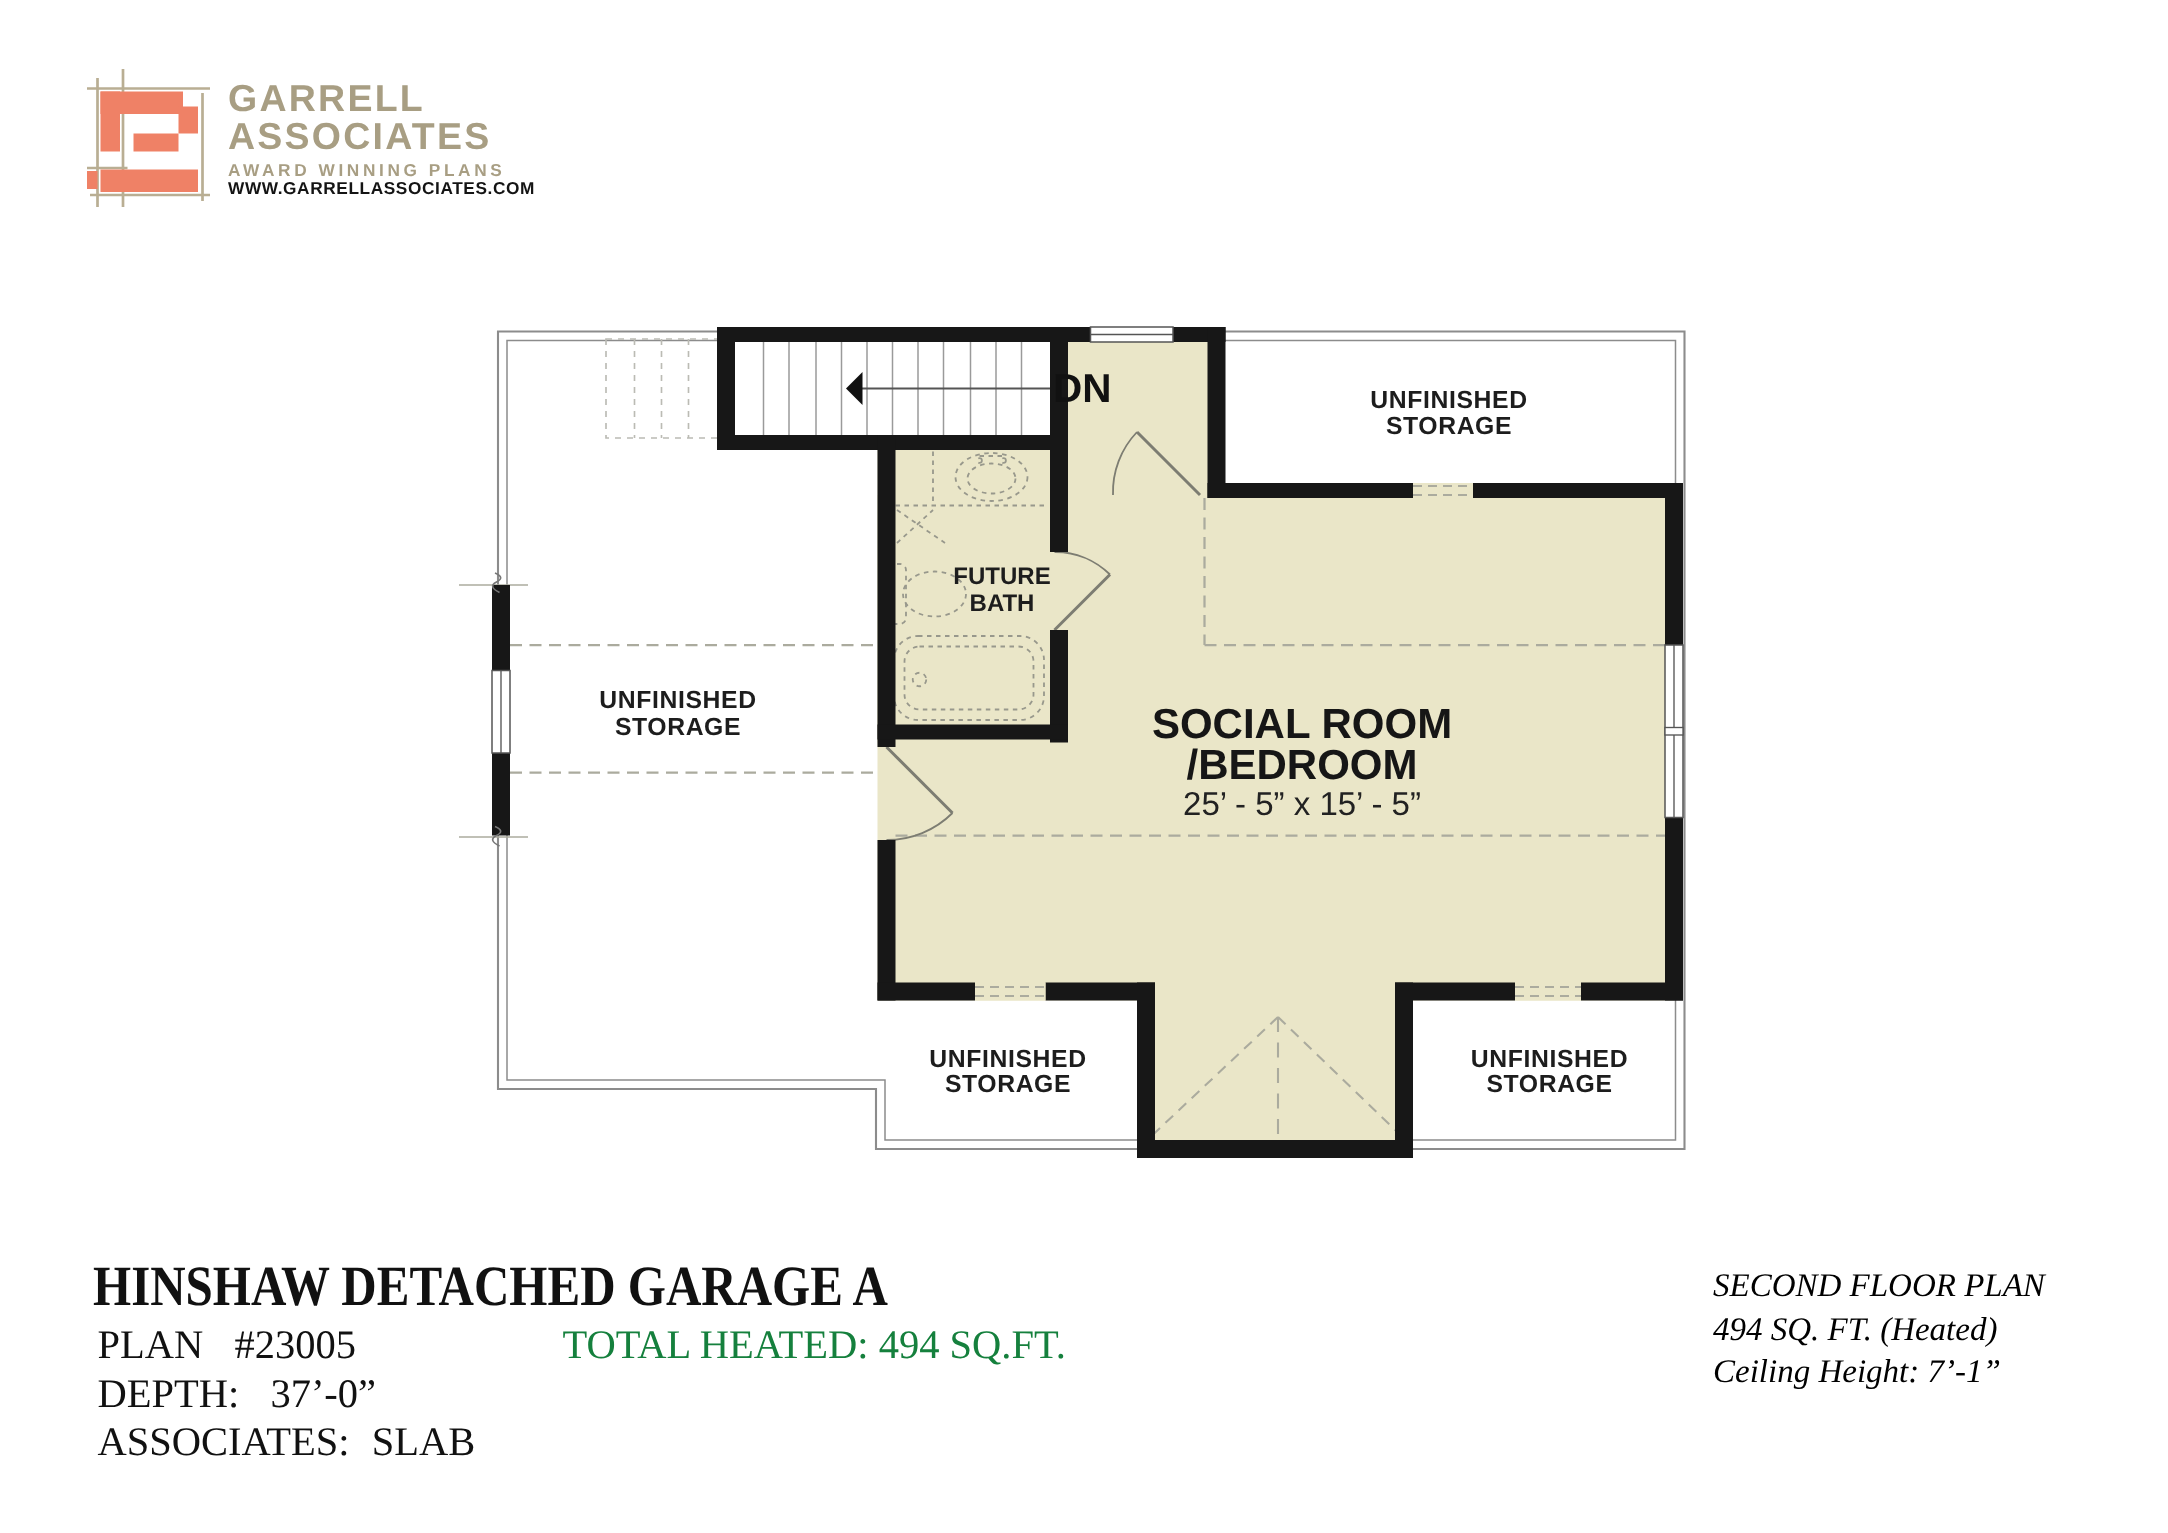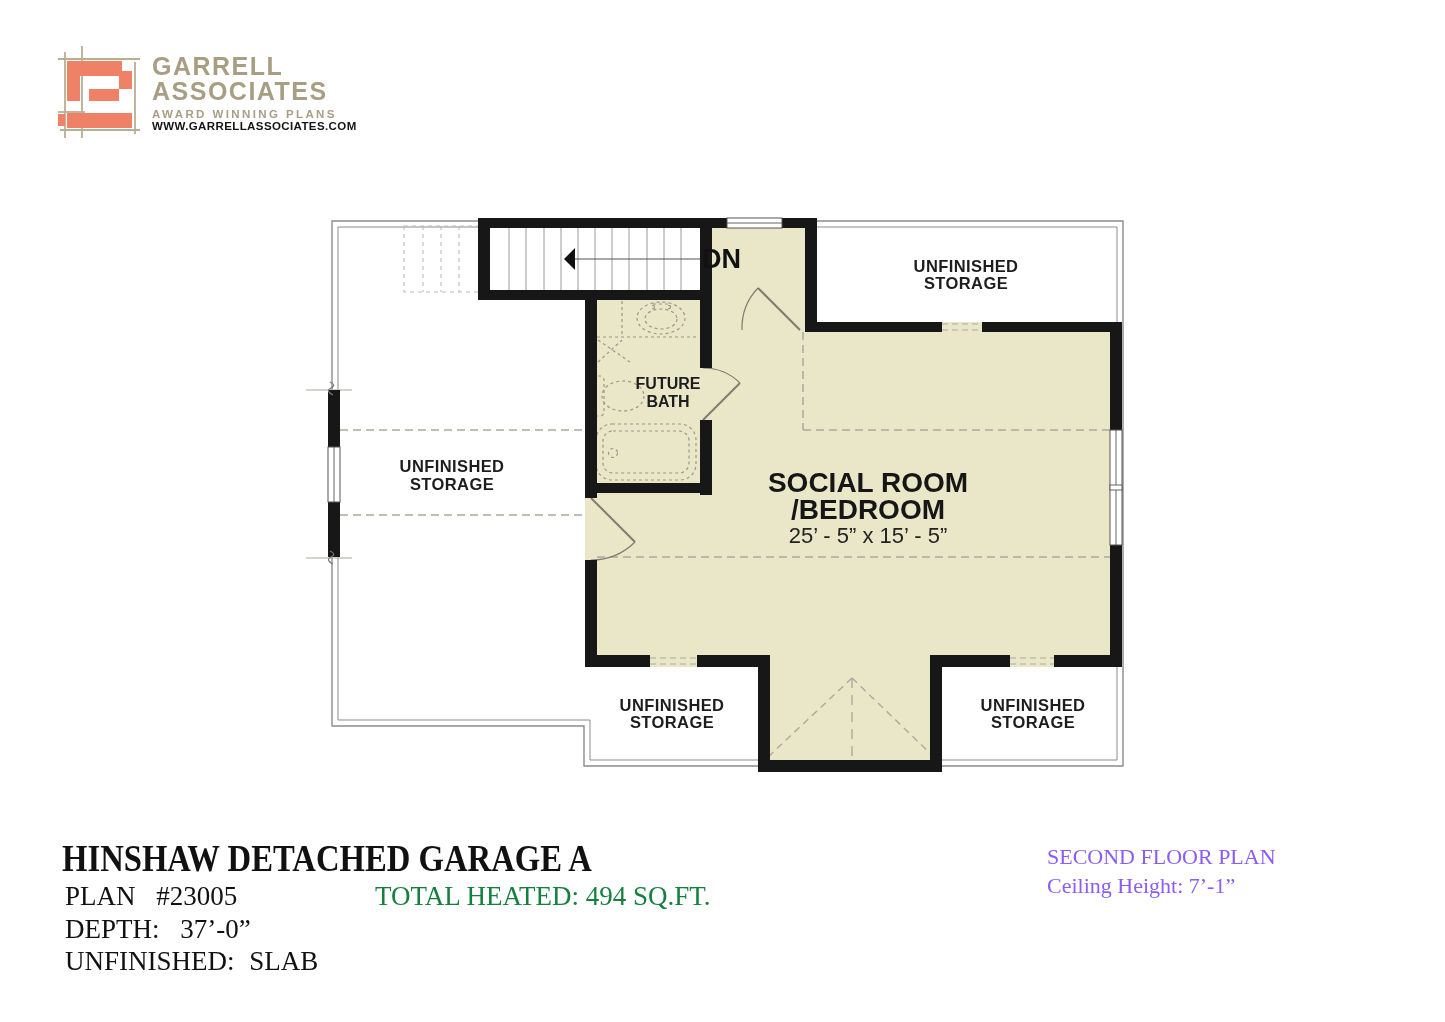--- a/index.html
+++ b/index.html
@@ -23,22 +23,22 @@
   
   .title{position:absolute;left:62px;top:836px;font-family:"Liberation Serif",serif;
          font-size:38px;font-weight:700;color:#111;white-space:nowrap;
          transform:scaleX(0.86);transform-origin:left center;}
   .details{position:absolute;left:65px;top:880px;font-family:"Liberation Serif",serif;
            font-size:27px;color:#111;line-height:32.5px;}
   .details .lbl{display:inline-block;}
   .details .val{display:inline-block;margin-left:14px;}
   .total-heated{position:absolute;left:375px;top:880px;font-family:"Liberation Serif",serif;
                 font-size:27px;color:#15803d;line-height:32.5px;}
-  .floor-info{position:absolute;left:1047px;top:843px;font-family:"Liberation Serif",serif;
-              font-size:22px;color:#8b5cf6;line-height:28.5px;}
+  .floor-info{position:absolute;left:1142px;top:843px;font-family:"Liberation Serif",serif;
+              font-size:22px;color:#000000;line-height:28.5px;font-style:italic;}
 </style>
 </head>
 <body>
 
 <div id="canvas">
 
   <div class="logo">
     <div class="logo-mark">
       <svg width="82" height="92" viewBox="0 0 82 92">
 
@@ -250,25 +250,26 @@
   <div class="details">
     <div>
       <span class="lbl">PLAN</span>
       <span class="val">#23005</span>
     </div>
     <div>
       <span class="lbl">DEPTH:</span>
       <span class="val">37’-0”</span>
     </div>
     <div>
-      <span class="lbl">UNFINISHED:</span>
+      <span class="lbl">ASSOCIATES:</span>
       <span class="val" style="margin-left:8px">SLAB</span>
     </div>
   </div>
 
   <div class="total-heated">TOTAL HEATED: 494 SQ.FT.</div>
 
   <div class="floor-info">
     <div>SECOND FLOOR PLAN</div>
+    <div>494 SQ. FT. (Heated)</div>
     <div>Ceiling Height: 7’-1”</div>
   </div>
 
 </div>
 
 </body></html>

